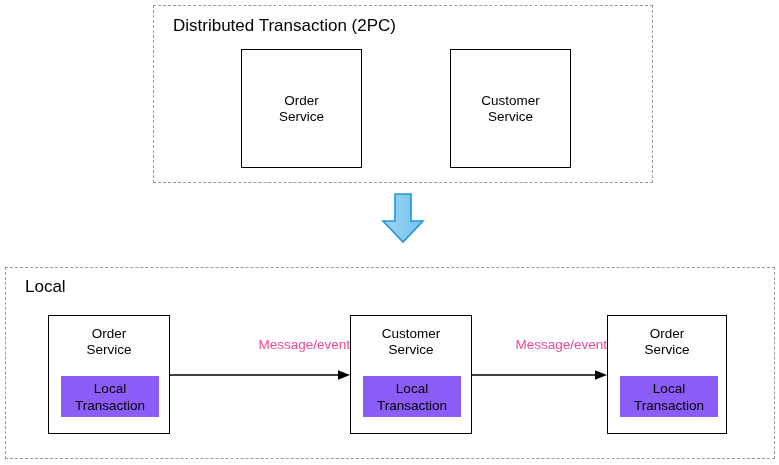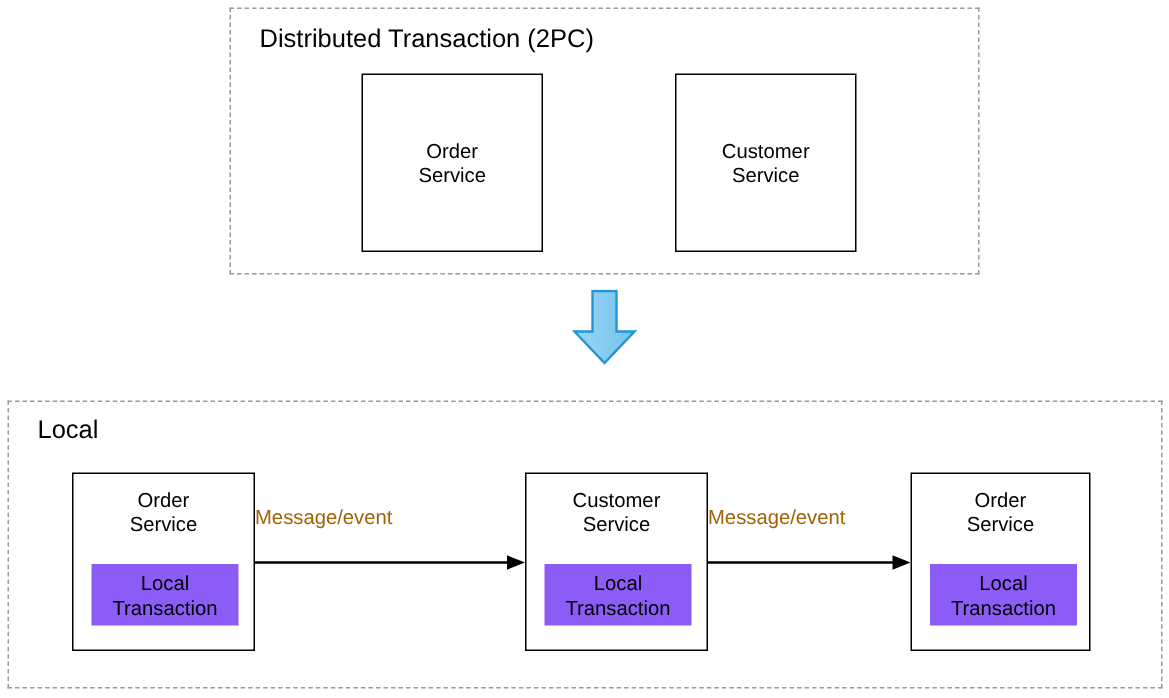--- a/index.html
+++ b/index.html
@@ -128,22 +128,22 @@
     height: 14px;
   }
   #flow-1 { left: 170px; top: 368px; width: 180px; }
   #flow-2 { left: 472px; top: 368px; width: 135px; }
 
   .flow-label {
     position: absolute;
     font-size: 13.5px;
     line-height: 16px;
     white-space: nowrap;
-    color: #a16207;
-    text-align: left;
+    color: #ec4899;
+    text-align: right;
   }
   #flow-1-label { left: 170px; top: 337px; width: 180px; }
   #flow-2-label { left: 472px; top: 337px; width: 135px; }
 
   
   #blue-arrow {
     position: absolute;
     left: 381px;
     top: 193px;
     width: 44px;

